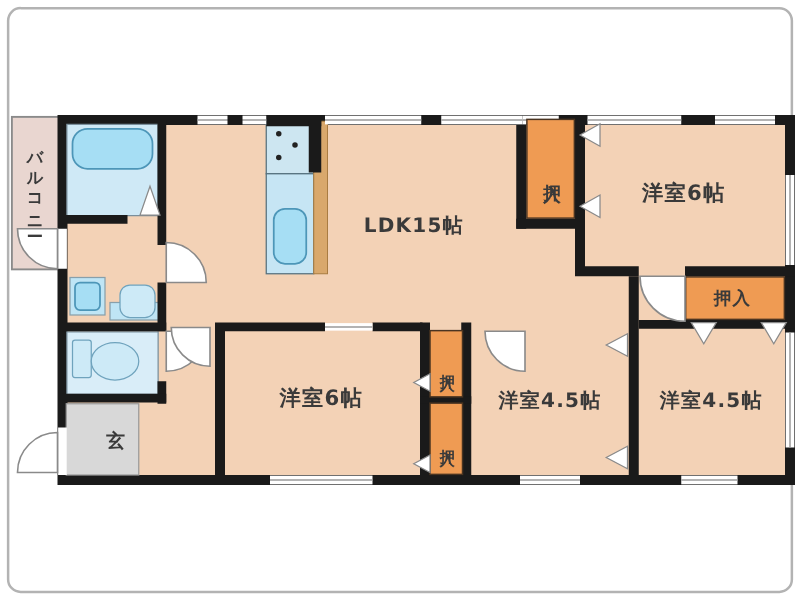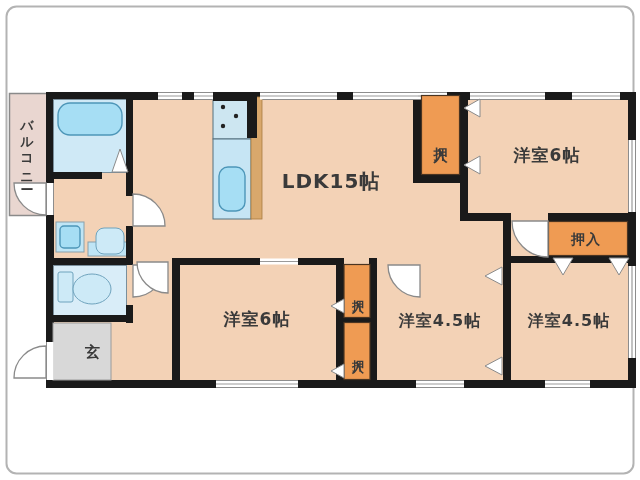--- a/index.html
+++ b/index.html
@@ -148,21 +148,21 @@
     <polygon points="553,258 573,258 563,275" class="f-tri"></polygon>
     <polygon points="609,258 629,258 619,275" class="f-tri"></polygon>
     <polygon points="502,267 502,285 485,276" class="f-tri"></polygon>
     <polygon points="502,357 502,375 485,366" class="f-tri"></polygon>
     <polygon points="344,299 344,313 331,306" class="f-tri"></polygon>
     <polygon points="344,364 344,378 331,371" class="f-tri"></polygon>
   </g>
 </svg>
 
 <div class="lbl v" style="left:26px;top:148px;font-size:13px;letter-spacing:3px;">バルコニー</div>
-<div class="lbl" style="left:331px;top:181px;font-size:20px;">LDK15帖</div>
+<div class="lbl" style="left:331px;top:181px;font-size:16px;">LDK15帖</div>
 <div class="lbl" style="left:547px;top:156px;font-size:17px;">洋室6帖</div>
 <div class="lbl" style="left:257px;top:320px;font-size:17px;">洋室6帖</div>
 <div class="lbl" style="left:440px;top:321px;font-size:16px;">洋室4.5帖</div>
 <div class="lbl" style="left:569px;top:321px;font-size:16px;">洋室4.5帖</div>
 <div class="lbl" style="left:93px;top:353px;font-size:15px;">玄</div>
 <div class="lbl v" style="left:441px;top:137px;font-size:14px;">押入</div>
 <div class="lbl" style="left:586px;top:239px;font-size:14px;">押入</div>
 <div class="lbl v" style="left:357px;top:291px;font-size:12px;">押入</div>
 <div class="lbl v" style="left:357px;top:351px;font-size:12px;">押入</div>
 

